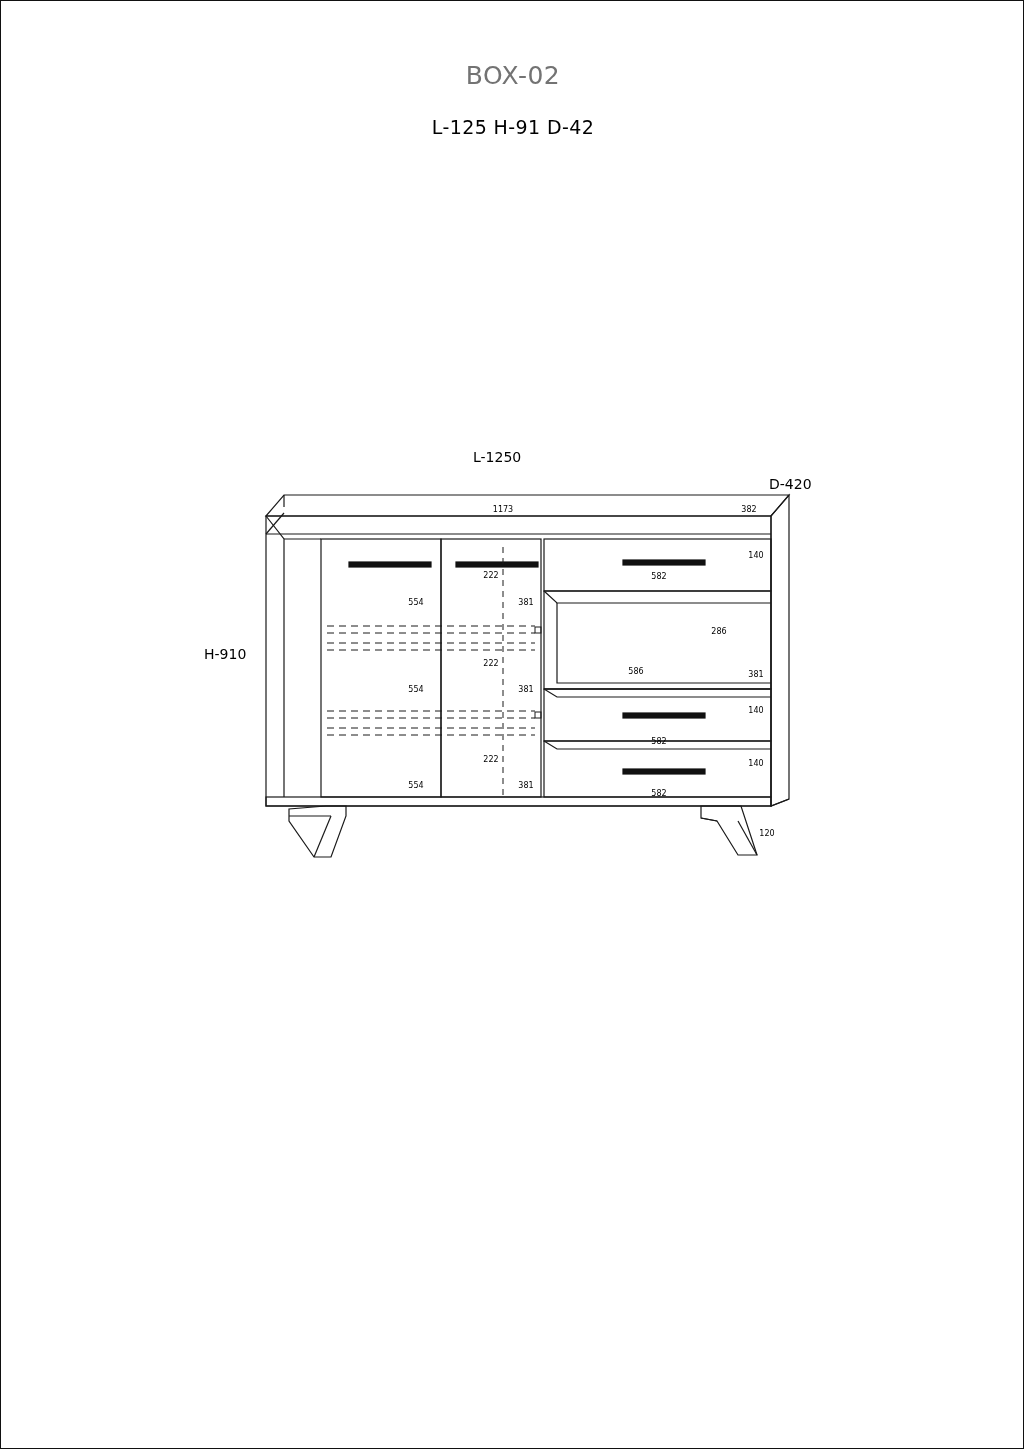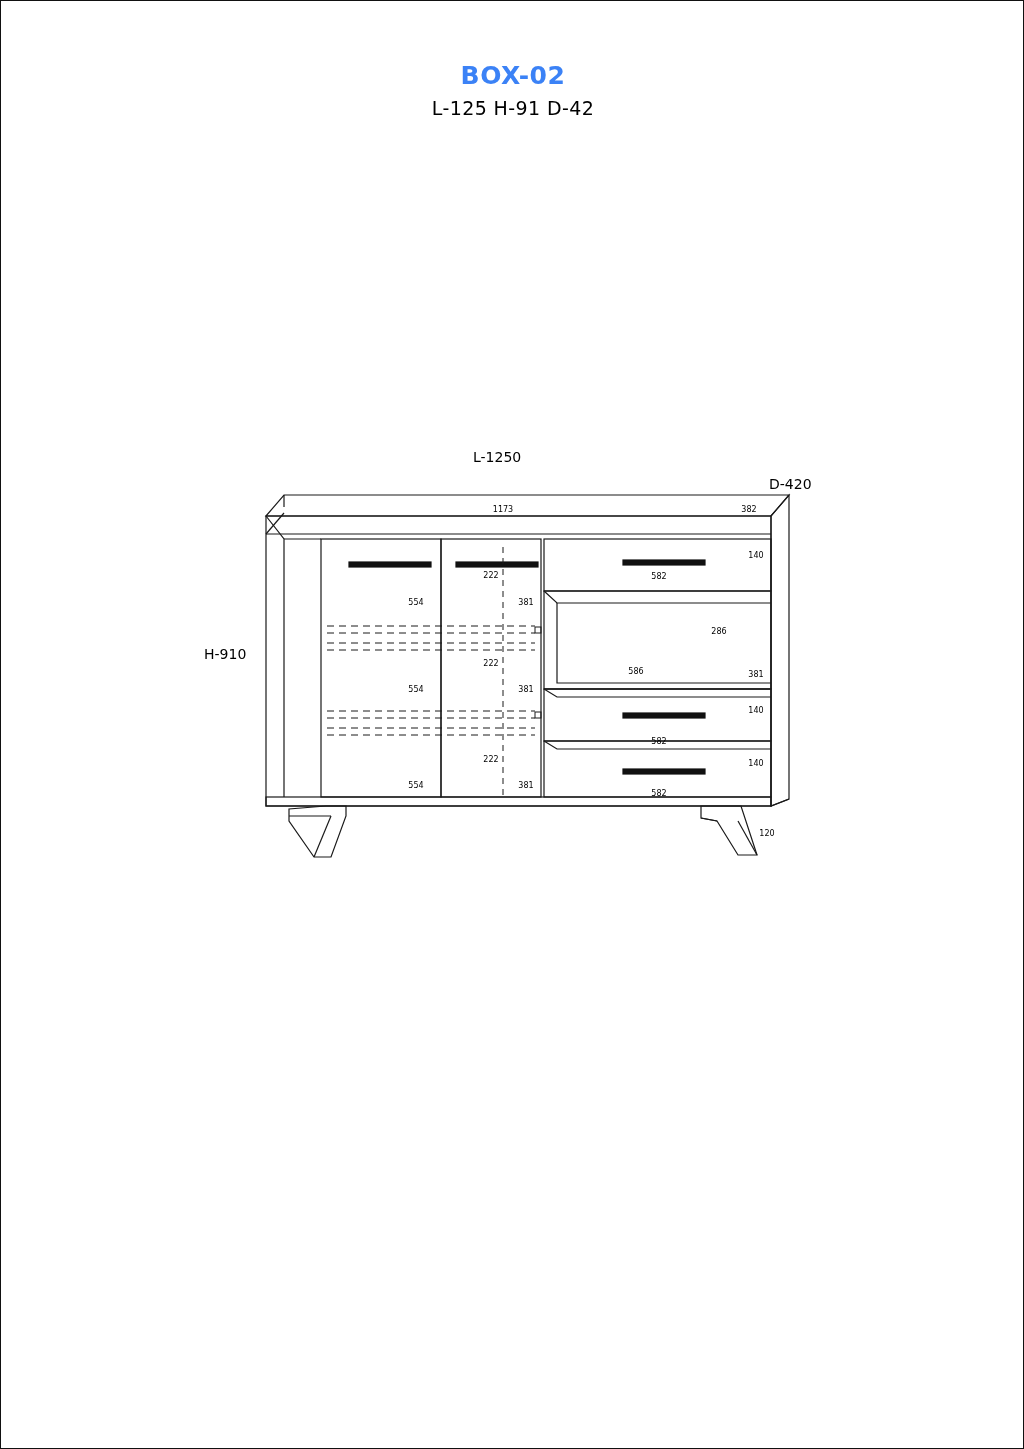--- a/index.html
+++ b/index.html
@@ -23,30 +23,30 @@
   }
   .title-block {
     position: absolute;
     top: 58px;
     left: 0;
     width: 1024px;
     text-align: center;
   }
   .title-main {
     font-size: 25px;
-    font-weight: bold;
+    font-weight: normal;
     letter-spacing: 0.5px;
     line-height: 1.32;
-    color: #3b82f6;
+    color: #737373;
   }
   .title-sub {
     font-size: 19px;
     font-weight: normal;
     letter-spacing: 0.4px;
-    margin-top: 5px;
+    margin-top: 24px;
     color: #000000;
   }
   .drawing-area {
     position: absolute;
     left: 0;
     top: 420px;
     width: 864px;
     height: 500px;
   }
   svg.drawing {

